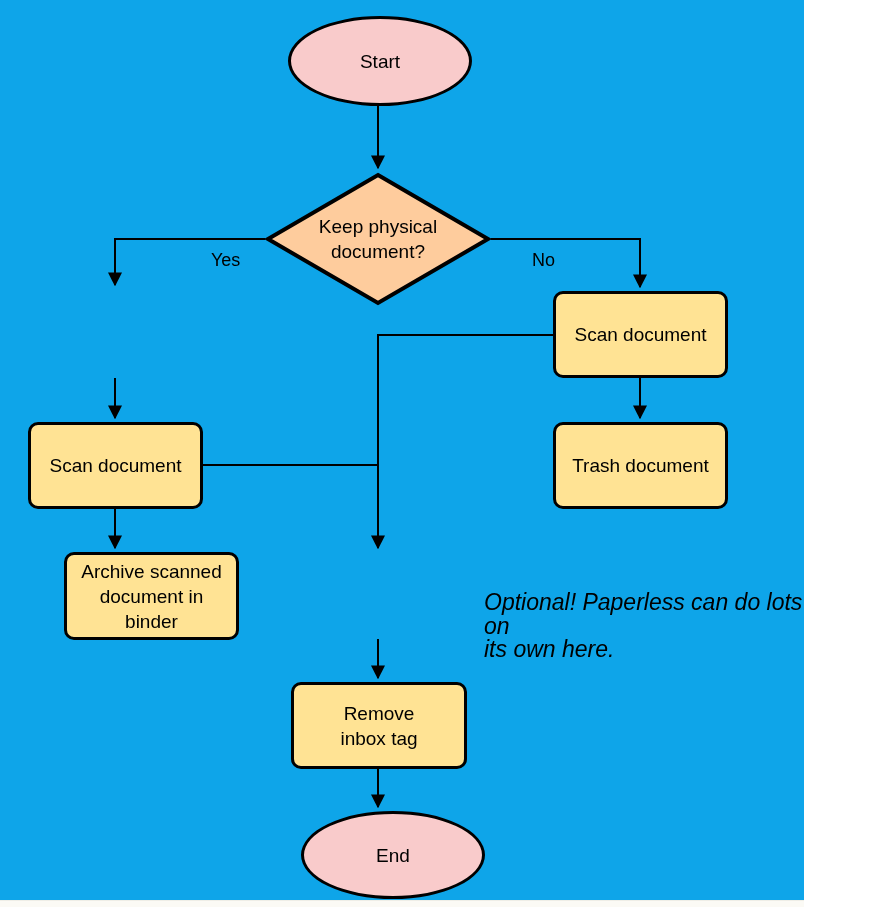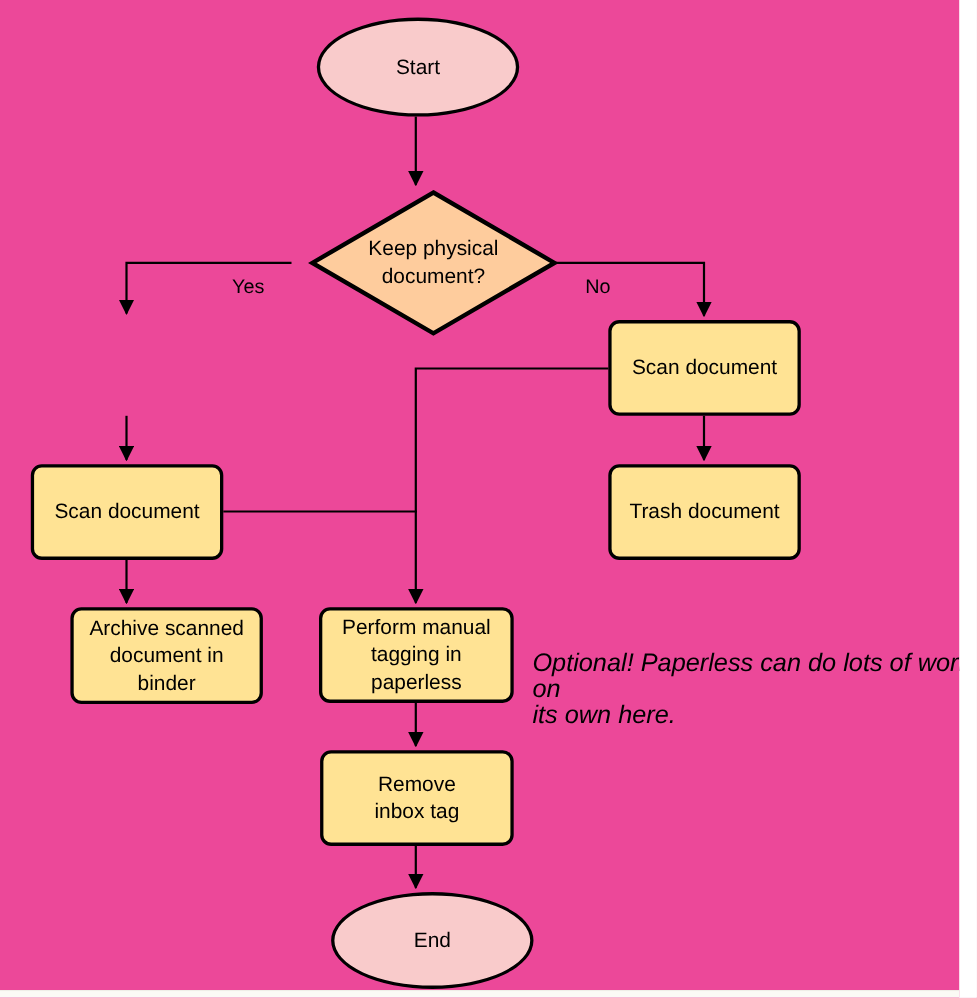--- a/index.html
+++ b/index.html
@@ -4,22 +4,22 @@
 <style>
   :root{
     --terminator-fill:#f9cbcb;
     --decision-fill:#fecc9d;
     --process-fill:#ffe394;
     --stroke:#000000;
   }
   html,body{margin:0;padding:0;background:#ffffff;}
   .canvas{
     position:relative;
-    width:872px;height:907px;
-    background:#ec4899;
+    width:804px;height:907px;
+    background:#0ea5e9;
     overflow:hidden;
     font-family:"Liberation Sans", sans-serif;
     color:#000;
   }
   .edges{position:absolute;left:0;top:0;width:888px;height:907px;}
   .edges polyline{fill:none;stroke:var(--stroke);stroke-width:2;}
   .node{
     position:absolute;
     box-sizing:border-box;
     display:flex;align-items:center;justify-content:center;
@@ -83,21 +83,21 @@
     <polyline points="203,465 379,465"></polyline>
     <polyline points="491,239 640,239 640,287" marker-end="url(#arrow)"></polyline>
     <polyline points="640,378 640,418" marker-end="url(#arrow)"></polyline>
     <polyline points="553,335 378,335 378,548" marker-end="url(#arrow)"></polyline>
     <polyline points="378,639 378,678" marker-end="url(#arrow)"></polyline>
     <polyline points="378,769 378,807" marker-end="url(#arrow)"></polyline>
   </svg>
 
   <div class="node terminator" style="left:288px;top:16px;width:184px;height:90px;">Start</div>
 
-  <div class="diamond-wrap" style="left:280px;top:171px;width:228px;height:136px;">
+  <div class="diamond-wrap" style="left:264px;top:171px;width:228px;height:136px;">
     <svg width="228" height="136" viewBox="0 0 228 136">
       <polygon class="diamond-shape" points="114,4 224,68 114,132 4,68"></polygon>
     </svg>
     <div class="diamond-label">Keep physical
 document?</div>
   </div>
 
   <span class="edge-label" style="left:211px;top:210px;">Yes</span>
   <span class="edge-label" style="left:532px;top:210px;">No</span>
 
@@ -105,23 +105,20 @@
   <div class="node process" style="left:28px;top:422px;width:175px;height:87px;">Scan document</div>
 
   <div class="node process" style="left:28px;top:552px;width:175px;height:88px;margin-left:36px;">Archive scanned
 document in
 binder</div>
 
   <div class="node process" style="left:553px;top:291px;width:175px;height:87px;">Scan document</div>
 
   <div class="node process" style="left:553px;top:422px;width:175px;height:87px;">Trash document</div>
 
-  <div class="node process" style="left:290px;top:552px;width:177px;height:87px;">Perform manual
-tagging in
-paperless</div>
 
   <div class="note" style="left:484px;top:591px;width:404px;">Optional! Paperless can do lots of work on
 its own here.</div>
 
   <div class="node process" style="left:291px;top:682px;width:176px;height:87px;border-radius:10px;">Remove
 inbox tag</div>
 
   <div class="node terminator" style="left:301px;top:811px;width:184px;height:88px;">End</div>
 
   <div class="bottom-strip"></div>

